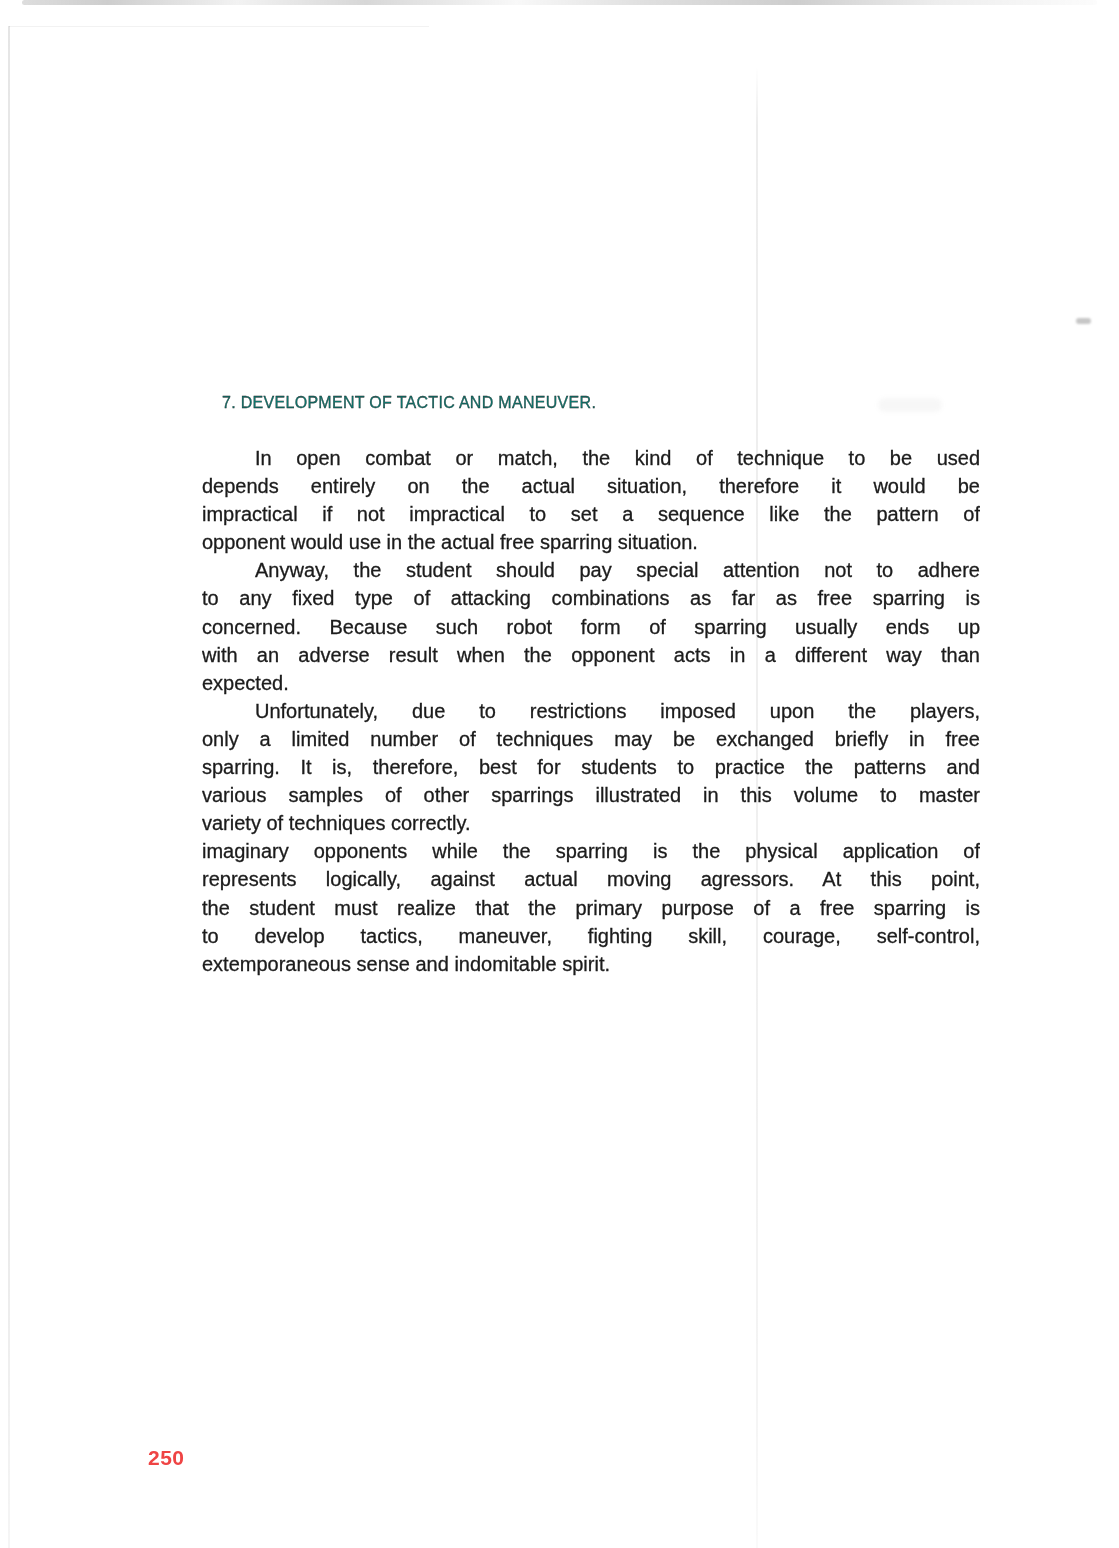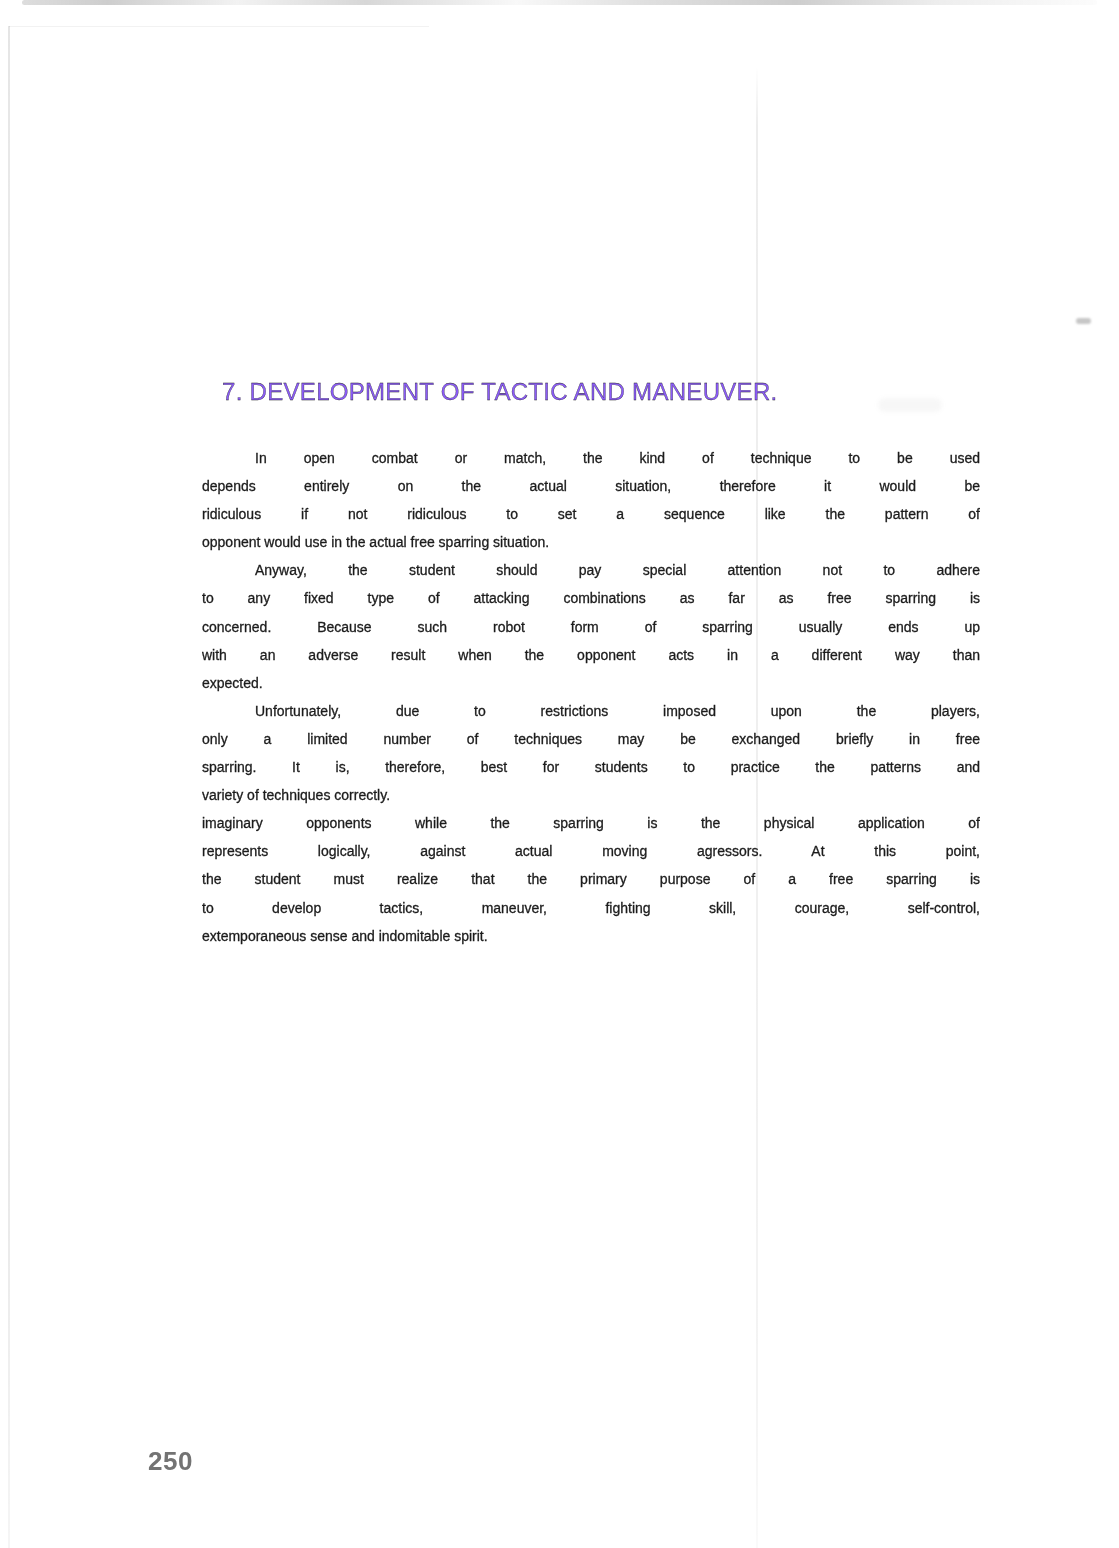--- a/index.html
+++ b/index.html
@@ -41,73 +41,74 @@
     position:absolute; left:1076px; top:318px; width:15px; height:6px;
     border-radius:3px; background:rgba(70,70,70,0.30); filter:blur(1px);
   }
   .smudge-1 {
     position:absolute; left:878px; top:398px; width:64px; height:14px;
     border-radius:7px; background:rgba(120,120,120,0.06); filter:blur(2px);
   }
 
   
   .heading {
-    position:absolute; left:222px; top:378px;
-    font-size:24px; font-weight:400; letter-spacing:0.3px;
-    white-space:nowrap; color:#8b5cf6;
+    position:absolute; left:222px; top:394px;
+    font-size:16px; font-weight:400; letter-spacing:0.3px;
+    white-space:nowrap; color:#0f766e;
     -webkit-text-stroke:0.3px #1f1f1f;
     z-index:2;
   }
   .body-text {
     position:absolute; left:202px; top:444px; width:778px; z-index:2;
   }
   .body-text p {
     margin:0; padding:0;
-    font-size:14px; line-height:28.1px; height:28.1px; overflow:hidden;
+    font-size:20px; line-height:28.1px; height:28.1px; overflow:hidden;
     text-align:justify; text-align-last:justify;
     -webkit-text-stroke:0.3px #1c1c1c;
   }
   .body-text p.first { text-indent:53px; }
   .body-text p.last  { text-align-last:left; }
 
   .page-number {
     position:absolute; left:148px; top:1446px;
-    font-size:26px; font-weight:700; letter-spacing:0.5px; color:#737373;
+    font-size:21px; font-weight:700; letter-spacing:0.5px; color:#ef4444;
     z-index:2;
   }
 </style>
 </head>
 <body>
 
 <div class="canvas">
 
   <div class="top-edge"></div>
   <div class="left-edge"></div>
   <div class="top-page-line"></div>
   <div class="fold-line"></div>
   <div class="speck-1"></div>
   <div class="smudge-1"></div>
 
   <div class="heading">7. DEVELOPMENT OF TACTIC AND MANEUVER.</div>
 
   <div class="body-text">
     <p class="first">In open combat or match, the kind of technique to be used</p>
     <p>depends entirely on the actual situation, therefore it would be</p>
-    <p>ridiculous if not ridiculous to set a sequence like the pattern of</p>
+    <p>impractical if not impractical to set a sequence like the pattern of</p>
     <p class="last">opponent would use in the actual free sparring situation.</p>
 
     <p class="first">Anyway, the student should pay special attention not to adhere</p>
     <p>to any fixed type of attacking combinations as far as free sparring is</p>
     <p>concerned. Because such robot form of sparring usually ends up</p>
     <p>with an adverse result when the opponent acts in a different way than</p>
     <p class="last">expected.</p>
 
     <p class="first">Unfortunately, due to restrictions imposed upon the players,</p>
     <p>only a limited number of techniques may be exchanged briefly in free</p>
     <p>sparring. It is, therefore, best for students to practice the patterns and</p>
+    <p>various samples of other sparrings illustrated in this volume to master</p>
     <p class="last">variety of techniques correctly.</p>
 
     <p>imaginary opponents while the sparring is the physical application of</p>
     <p>represents logically, against actual moving agressors. At this point,</p>
     <p>the student must realize that the primary purpose of a free sparring is</p>
     <p>to develop tactics, maneuver, fighting skill, courage, self-control,</p>
     <p class="last">extemporaneous sense and indomitable spirit.</p>
 
   </div>
 

